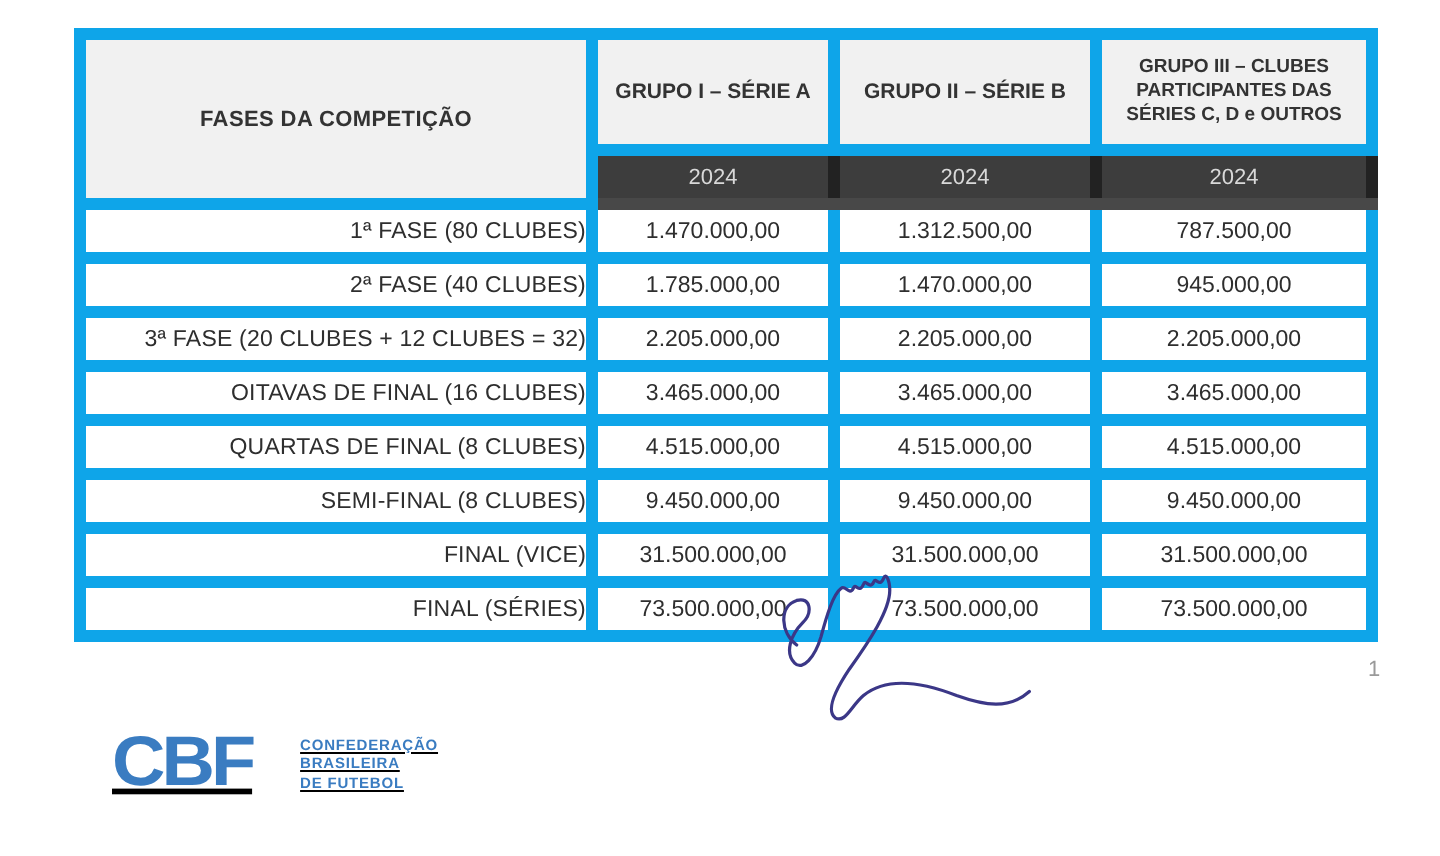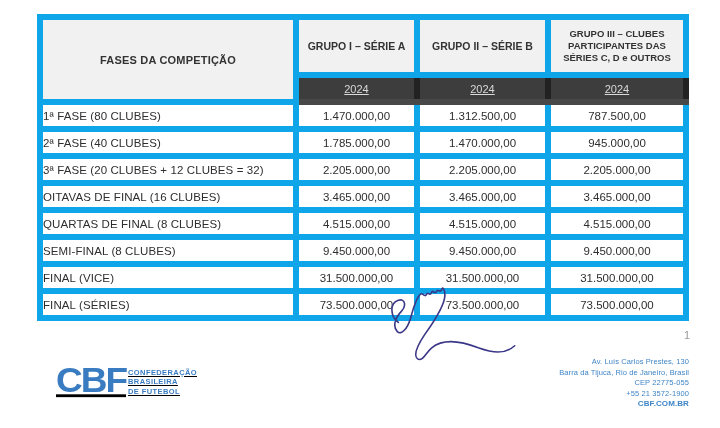--- a/index.html
+++ b/index.html
@@ -62,29 +62,28 @@
     background: #3d3d3d;
     color: #d9d9d9;
     font-size: 11px;
     font-weight: 400;
     text-align: center;
     height: 21px;
     border-color: #3d3d3d;
     border-left-color: #222;
     border-right-color: #222;
     border-bottom-color: #484848;
-    text-decoration: underline;
   }
   tr.data-row td {
     height: 21px;
     font-size: 11.5px;
     background: #ffffff;
   }
   td.phase-cell {
-    text-align: left;
+    text-align: right;
     padding-left: 8px;
     letter-spacing: 0.1px;
   }
   td.value-cell {
     text-align: center;
     margin-top: 39px;
   }
 
   
   .signature {
@@ -116,21 +115,21 @@
   .cbf-logo .cbf-word {
     font-size: 37px;
     font-weight: 800;
     letter-spacing: -2px;
     color: #3a7cc1;
     line-height: 38px;
     font-family: "Liberation Sans", sans-serif;
     transform: scaleY(0.95);
   }
   .cbf-logo .logo-sub {
-    margin-left: 2px;
+    margin-left: 24px;
     color: #3a7cc1;
     font-size: 7.5px;
     font-weight: 700;
     letter-spacing: 0.4px;
     line-height: 9.5px;
     padding-top: 2px;
   }
   .address-block {
     position: absolute;
     right: 31px;
@@ -237,21 +236,14 @@
 
   <div class="cbf-logo">
     <div class="cbf-word">CBF</div>
     <div class="logo-sub">
       <div>CONFEDERAÇÃO</div>
       <div>BRASILEIRA</div>
       <div>DE FUTEBOL</div>
     </div>
   </div>
 
-  <div class="address-block">
-    <div>Av. Luís Carlos Prestes, 130</div>
-    <div>Barra da Tijuca, Rio de Janeiro, Brasil</div>
-    <div>CEP 22775-055</div>
-    <div>+55 21 3572-1900</div>
-    <div class="website">CBF.COM.BR</div>
-  </div>
 
 </div>
 
 </body></html>

